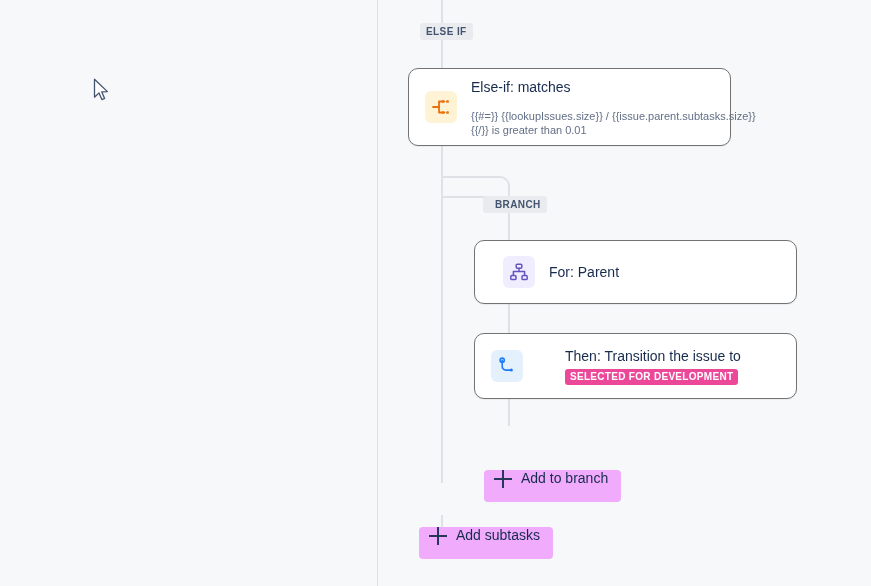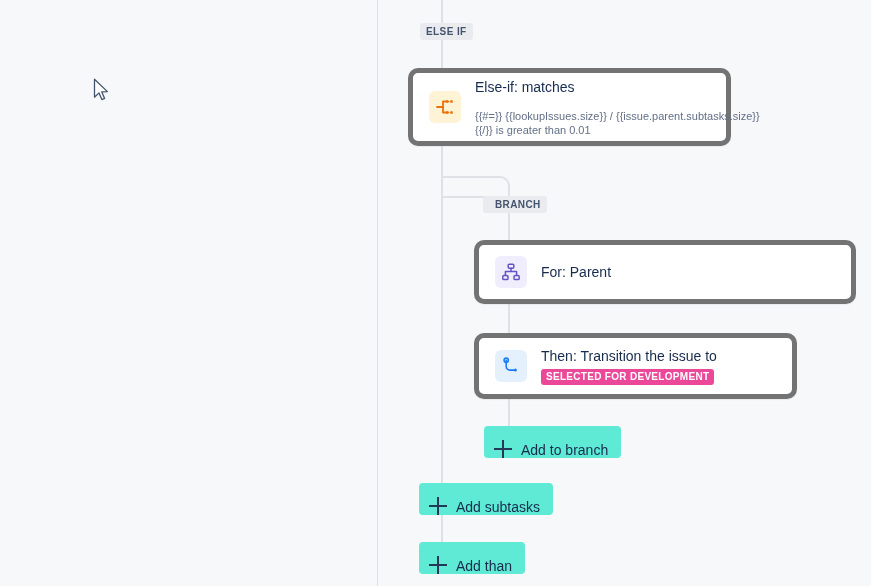--- a/index.html
+++ b/index.html
@@ -65,21 +65,21 @@
     border-radius: 3px;
     padding: 3px 6px 3px 6px;
     line-height: 11px;
     white-space: nowrap;
   }
 
   
   .card {
     position: absolute;
     background: #ffffff;
-    border: 5px solid #737373;
+    border: 1px solid #737373;
     border-radius: 10px;
     box-sizing: border-box;
     display: flex;
     align-items: center;
     box-shadow: 0 1px 1px rgba(9,30,66,0.06);
   }
   .card-icon {
     width: 32px;
     height: 32px;
     border-radius: 6px;
@@ -123,32 +123,33 @@
     letter-spacing: 0.3px;
     line-height: 12px;
     padding: 2px 5px;
     border-radius: 3px;
     margin-top: 4px;
   }
 
   
   .add-btn {
     position: absolute;
-    background: #5eead4;
+    background: #f0abfc;
     border: none;
     border-radius: 4px;
     height: 32px;
     display: flex;
-    align-items: flex-end;
+    align-items: flex-start;
     padding: 0 13px 0 10px;
     font-family: "Liberation Sans", sans-serif;
     font-size: 14px;
     color: #172b4d;
     cursor: pointer;
     white-space: nowrap;
+    margin-top: 44px;
   }
   .add-btn .plus {
     width: 18px;
     height: 18px;
     margin-right: 9px;
     position: relative;
     flex: 0 0 auto;
   }
   .add-btn .plus::before,
   .add-btn .plus::after {
@@ -216,36 +217,36 @@
       </div>
       <div class="card-body">
         <div class="card-title">Else-if: matches</div>
         <div class="card-sub l1">{{#=}} {{lookupIssues.size}} / {{issue.parent.subtasks.size}}</div>
         <div class="card-sub">{{/}} is greater than 0.01</div>
       </div>
     </div>
 
     <div class="chip" style="left:105px; top:196px;padding-left:12px;">BRANCH</div>
 
-    <div class="card" style="left:96px; top:240px; width:382px; height:64px;">
+    <div class="card" style="left:96px; top:240px; width:323px; height:64px;padding-left:12px;">
       <div class="card-icon icon-purple">
         <svg width="20" height="20" viewBox="0 0 20 20" fill="none">
           <rect x="7.2" y="2.2" width="5.6" height="4" rx="1.1" stroke="#6554c0" stroke-width="1.5"></rect>
           <rect x="1.8" y="13.6" width="5.2" height="4" rx="1.1" stroke="#6554c0" stroke-width="1.5"></rect>
           <rect x="13" y="13.6" width="5.2" height="4" rx="1.1" stroke="#6554c0" stroke-width="1.5"></rect>
           <path d="M10 6.2 V9.2" stroke="#6554c0" stroke-width="1.5" stroke-linecap="round"></path>
           <path d="M4.4 13.6 V9.6 H15.6 V13.6" stroke="#6554c0" stroke-width="1.5" stroke-linecap="round" stroke-linejoin="round"></path>
         </svg>
       </div>
       <div class="card-body">
         <div class="card-title">For: Parent</div>
       </div>
     </div>
 
-    <div class="card" style="left:96px; top:333px; width:323px; height:66px;">
+    <div class="card" style="left:96px; top:333px; width:323px; height:66px;gap:28px;">
       <div class="card-icon icon-blue">
         <svg width="20" height="20" viewBox="0 0 20 20" fill="none">
           <path d="M5.2 4.2 V10.5 a3.6 3.6 0 0 0 3.6 3.6 H13.4" stroke="#1d7afc" stroke-width="1.6" stroke-linecap="round" fill="none"></path>
           <circle cx="5.2" cy="4.2" r="2.1" stroke="#1d7afc" stroke-width="1.6" fill="none"></circle>
           <circle cx="14.4" cy="14.1" r="1.5" fill="#1d7afc"></circle>
         </svg>
       </div>
       <div class="card-body">
         <div class="card-title">Then: Transition the issue to</div>
         <div class="status-badge">SELECTED FOR DEVELOPMENT</div>

